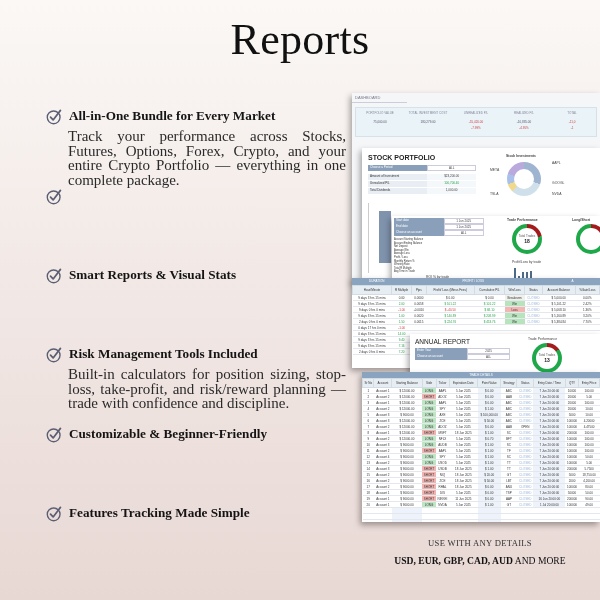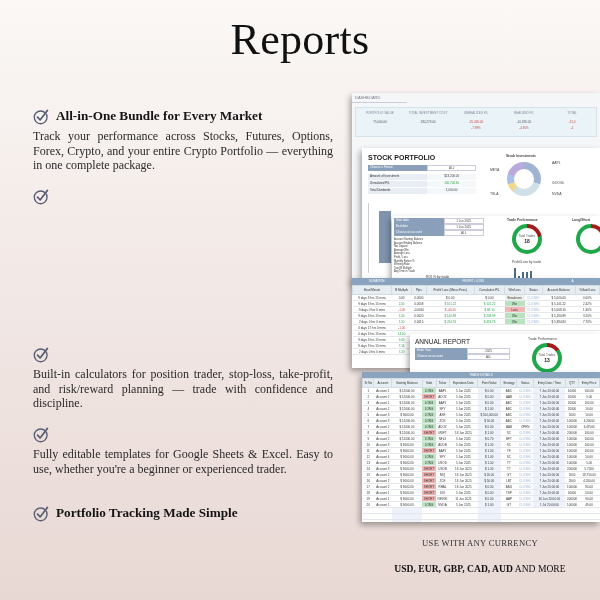--- a/index.html
+++ b/index.html
@@ -8,30 +8,30 @@
     background: linear-gradient(180deg, #fbf8f6 0%, #f2e9e6 45%, #e8d8d4 100%);
     font-family: "Liberation Serif", serif;
     position: relative;
     color: #1b1b1b;
   }
   .title {
     position: absolute; top: 14px; left: 0; width: 600px; text-align: center;
     font-size: 44px; font-weight: normal; color: #111; letter-spacing: 0.3px;
   }
   .features { position: absolute; left: 30px; top: 106px; width: 300px; }
-  .feature { position: absolute; left: 3px; width: 300px; }
+  .feature { position: absolute; left: 16px; width: 300px; }
   .feature-head { display: flex; align-items: center; height: 20px; }
   .check {
     width: 17px; height: 17px; margin-right: 6px; flex-shrink: 0;
   }
   .feature-title {
     font-weight: bold; font-size: 13.2px; color: #141414; white-space: nowrap;
   }
   .feature-desc {
-    margin-top: 3px; font-size: 12px; line-height: 14.5px;
+    margin-left: 22px; margin-top: 3px; font-size: 15px; line-height: 14.5px;
     color: #2a2a2a; text-align: justify;
   }
 
   
   .shot { position: absolute; background: #fff; box-shadow: -2px 3px 6px rgba(0,0,0,0.35); overflow: hidden; }
   .dash { left: 352px; top: 93px; width: 248px; height: 190px; background:#f4f6f8; }
   .dash .dhead { font-family: "Liberation Sans", sans-serif; font-size: 4px; color:#778; padding: 2px 3px; border-bottom: 1px solid #ccd; width: 55px; }
   .kpis { display:flex; margin: 4px 3px; background:#eaf3f8; height: 30px; border:1px solid #d6e2ea; }
   .kpi { flex:1; font-family:"Liberation Sans",sans-serif; font-size:3px; color:#889; text-align:center; padding-top:3px; }
   .kpi b { display:block; font-weight:normal; color:#556; margin-top:5px; }
@@ -62,21 +62,21 @@
   .annual { left: 410px; top: 334px; width: 190px; height: 40px; }
   .annual-title { position:absolute; left:5px; top:4px; font-family:"Liberation Sans",sans-serif; font-size:6.5px; color:#222; }
 
   .trades { left: 362px; top: 372px; width: 238px; height: 150px; }
   .trades .band2 { background:#8aa4bf; color:#fff; font-size:3px; font-family:"Liberation Sans",sans-serif; height:6px; text-align:center; line-height:6px; }
   .long { background:#bfe6c4; color:#2a8a3c; } .short { background:#f1b4b0; color:#b43a34; }
   .tcol-blue { background:#eef3fb; }
 
   .currency { position:absolute; left:380px; top:538px; width:200px; text-align:center; }
   .cur-top { font-size:8.6px; color:#333; letter-spacing:0.3px; }
-  .cur-bot { font-size:9.6px; color:#111; margin-top:15px; }
+  .cur-bot { font-size:9.6px; color:#111; margin-top:7px; }
   .cur-bot b { font-weight:bold; }
 </style>
 </head>
 <body>
 
 <h1 class="title">Reports</h1>
 
 <div class="features">
   <div class="feature" style="top:0px">
     <div class="feature-head">
@@ -90,46 +90,54 @@
   </div>
   <div class="feature" style="top:80px">
     <div class="feature-head">
       <svg class="check" viewBox="0 0 20 20">
           <circle cx="9" cy="11" r="7.5" fill="none" stroke="#5a5e73" stroke-width="1.6"></circle>
           <path d="M5.3 10.8 L8.4 14 L17 2.8" fill="none" stroke="#5a5e73" stroke-width="2" stroke-linecap="round" stroke-linejoin="round"></path>
         </svg>
     </div>
   </div>
   <div class="feature" style="top:159px">
+    <div class="feature-head">
+      <svg class="check" viewBox="0 0 20 20">
+          <circle cx="9" cy="11" r="7.5" fill="none" stroke="#5a5e73" stroke-width="1.6"></circle>
+          <path d="M5.3 10.8 L8.4 14 L17 2.8" fill="none" stroke="#5a5e73" stroke-width="2" stroke-linecap="round" stroke-linejoin="round"></path>
+        </svg>
+      <span class="feature-title">Smart Reports &amp; Visual Stats</span>
+    </div>
   </div>
   <div class="feature" style="top:238px">
     <div class="feature-head">
       <svg class="check" viewBox="0 0 20 20">
           <circle cx="9" cy="11" r="7.5" fill="none" stroke="#5a5e73" stroke-width="1.6"></circle>
           <path d="M5.3 10.8 L8.4 14 L17 2.8" fill="none" stroke="#5a5e73" stroke-width="2" stroke-linecap="round" stroke-linejoin="round"></path>
         </svg>
-    </div>
-    <p class="feature-desc">Built-in calculators for position trader, stop-loss, take-profit, and risk/reward planning — trade with confidence and discipline.</p>
+      <span class="feature-title">Risk Management Tools Included</span>
+    </div>
+    <p class="feature-desc">Built-in calculators for position sizing, stop-loss, take-profit, and risk/reward planning — trade with confidence and discipline.</p>
   </div>
   <div class="feature" style="top:318px">
     <div class="feature-head">
       <svg class="check" viewBox="0 0 20 20">
           <circle cx="9" cy="11" r="7.5" fill="none" stroke="#5a5e73" stroke-width="1.6"></circle>
           <path d="M5.3 10.8 L8.4 14 L17 2.8" fill="none" stroke="#5a5e73" stroke-width="2" stroke-linecap="round" stroke-linejoin="round"></path>
         </svg>
-    </div>
-    <p class="feature-desc">Fully editable templates for Google Sheets &amp; Excel. Easy to use, whether you're a beginner or experienced trader.</p>
+      <span class="feature-title">Customizable &amp; Beginner-Friendly</span>
+    </div>
   </div>
   <div class="feature" style="top:397px">
     <div class="feature-head">
       <svg class="check" viewBox="0 0 20 20">
           <circle cx="9" cy="11" r="7.5" fill="none" stroke="#5a5e73" stroke-width="1.6"></circle>
           <path d="M5.3 10.8 L8.4 14 L17 2.8" fill="none" stroke="#5a5e73" stroke-width="2" stroke-linecap="round" stroke-linejoin="round"></path>
         </svg>
-      <span class="feature-title">Portfolio Tracking Made Simple</span>
+      <span class="feature-title">Features Tracking Made Simple</span>
     </div>
   </div>
 </div>
 
 <div class="shot dash">
   <div class="dhead">DASHBOARD</div>
   <div class="kpis">
     <div class="kpi"><span>PORTFOLIO VALUE</span><b>75,000.00</b><i></i></div>
     <div class="kpi"><span>TOTAL INVESTMENT COST</span><b>180,279.00</b><i></i></div>
     <div class="kpi"><span>UNREALIZED P/L</span><b style="color:#c44">-55,420.00</b><i>-7.99%</i></div>
@@ -712,15 +720,15 @@
           <td></td>
           <td></td>
           <td></td>
           <td></td>
         </tr>
       </tbody>
   </table>
 </div>
 
 <div class="currency">
-  <div class="cur-top">USE WITH ANY CURRENCY</div>
+  <div class="cur-top">USE WITH ANY DETAILS</div>
   <div class="cur-bot"><b>USD, EUR, GBP, CAD, AUD</b><span> AND MORE</span></div>
 </div>
 
 </body></html>

